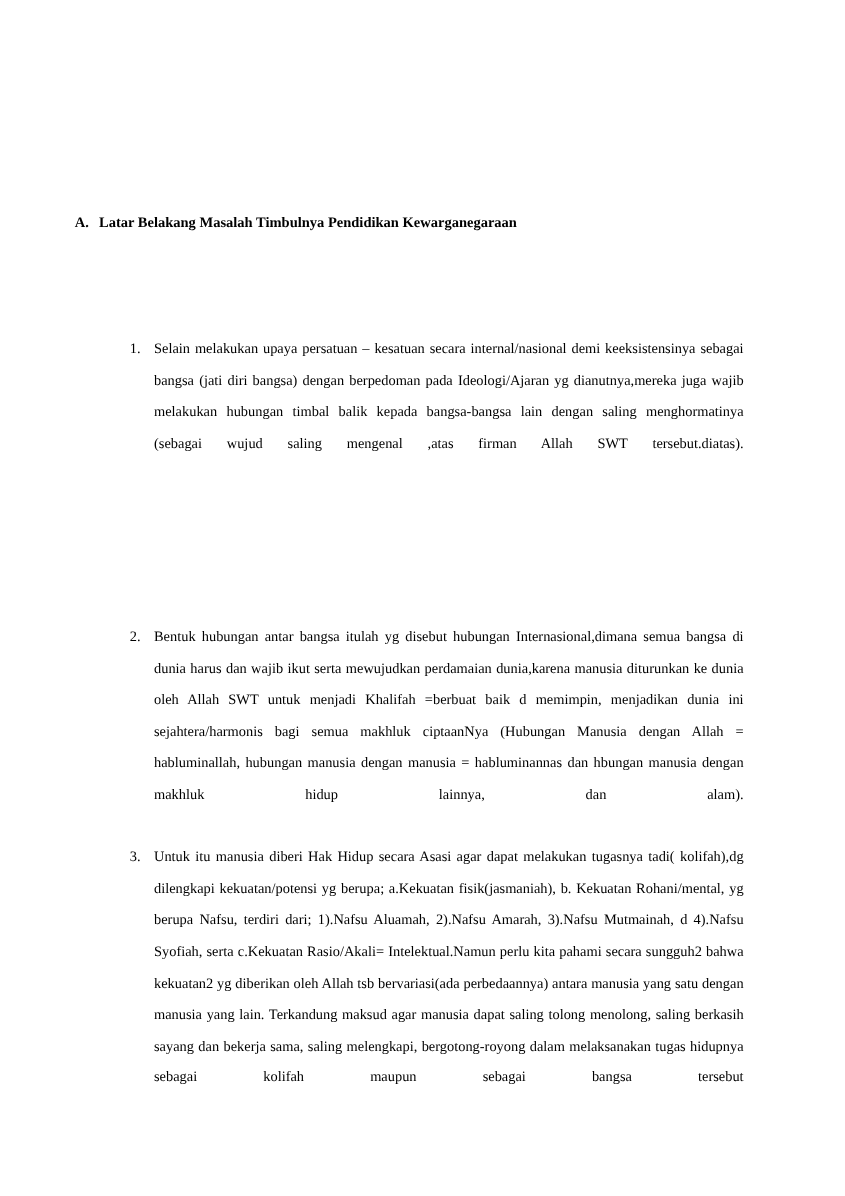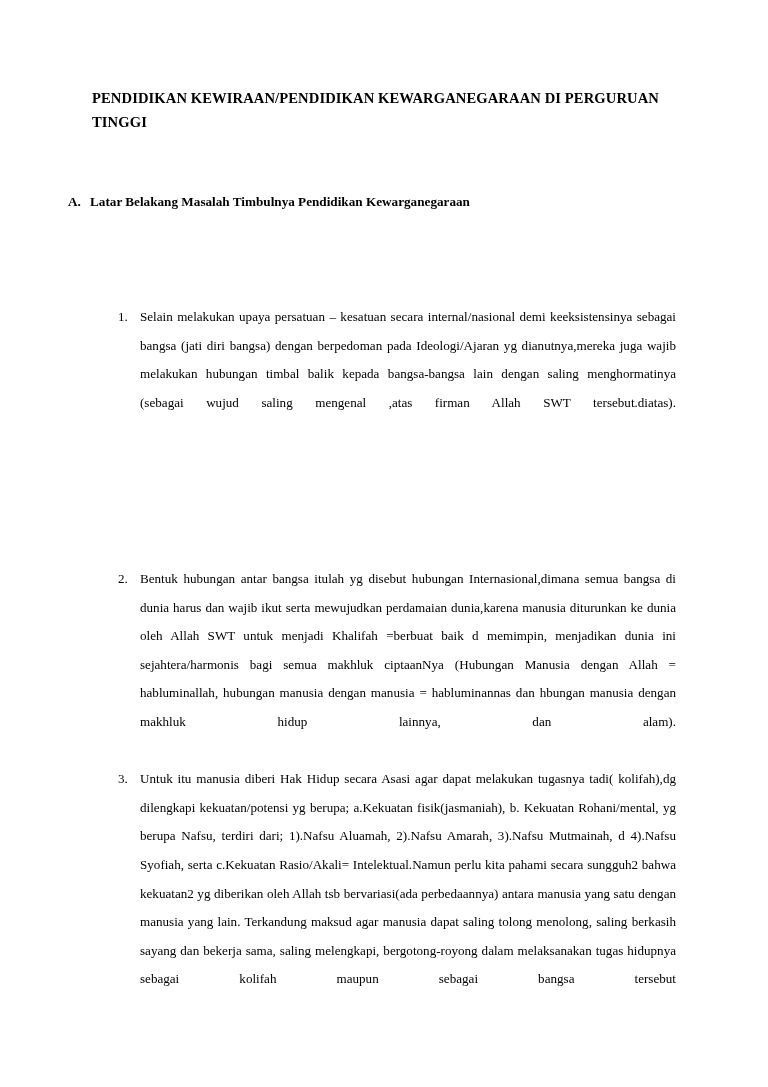--- a/index.html
+++ b/index.html
@@ -89,21 +89,20 @@
   }
   .gap-none {
     height: 0px;
   }
 </style>
 </head>
 <body>
 
 <div class="page">
 
-  <div class="doc-title">PENDIDIKAN KEWIRAAN/PENDIDIKAN KEWARGANEGARAAN DI PERGURUAN TINGGI</div>
 
   <div class="section-heading">
     <span class="sec-letter">A.</span>
     <span class="sec-text">Latar Belakang Masalah Timbulnya Pendidikan Kewarganegaraan</span>
   </div>
 
   <div class="list-area">
 
     <div class="list-item">
       <span class="marker">1.</span>

